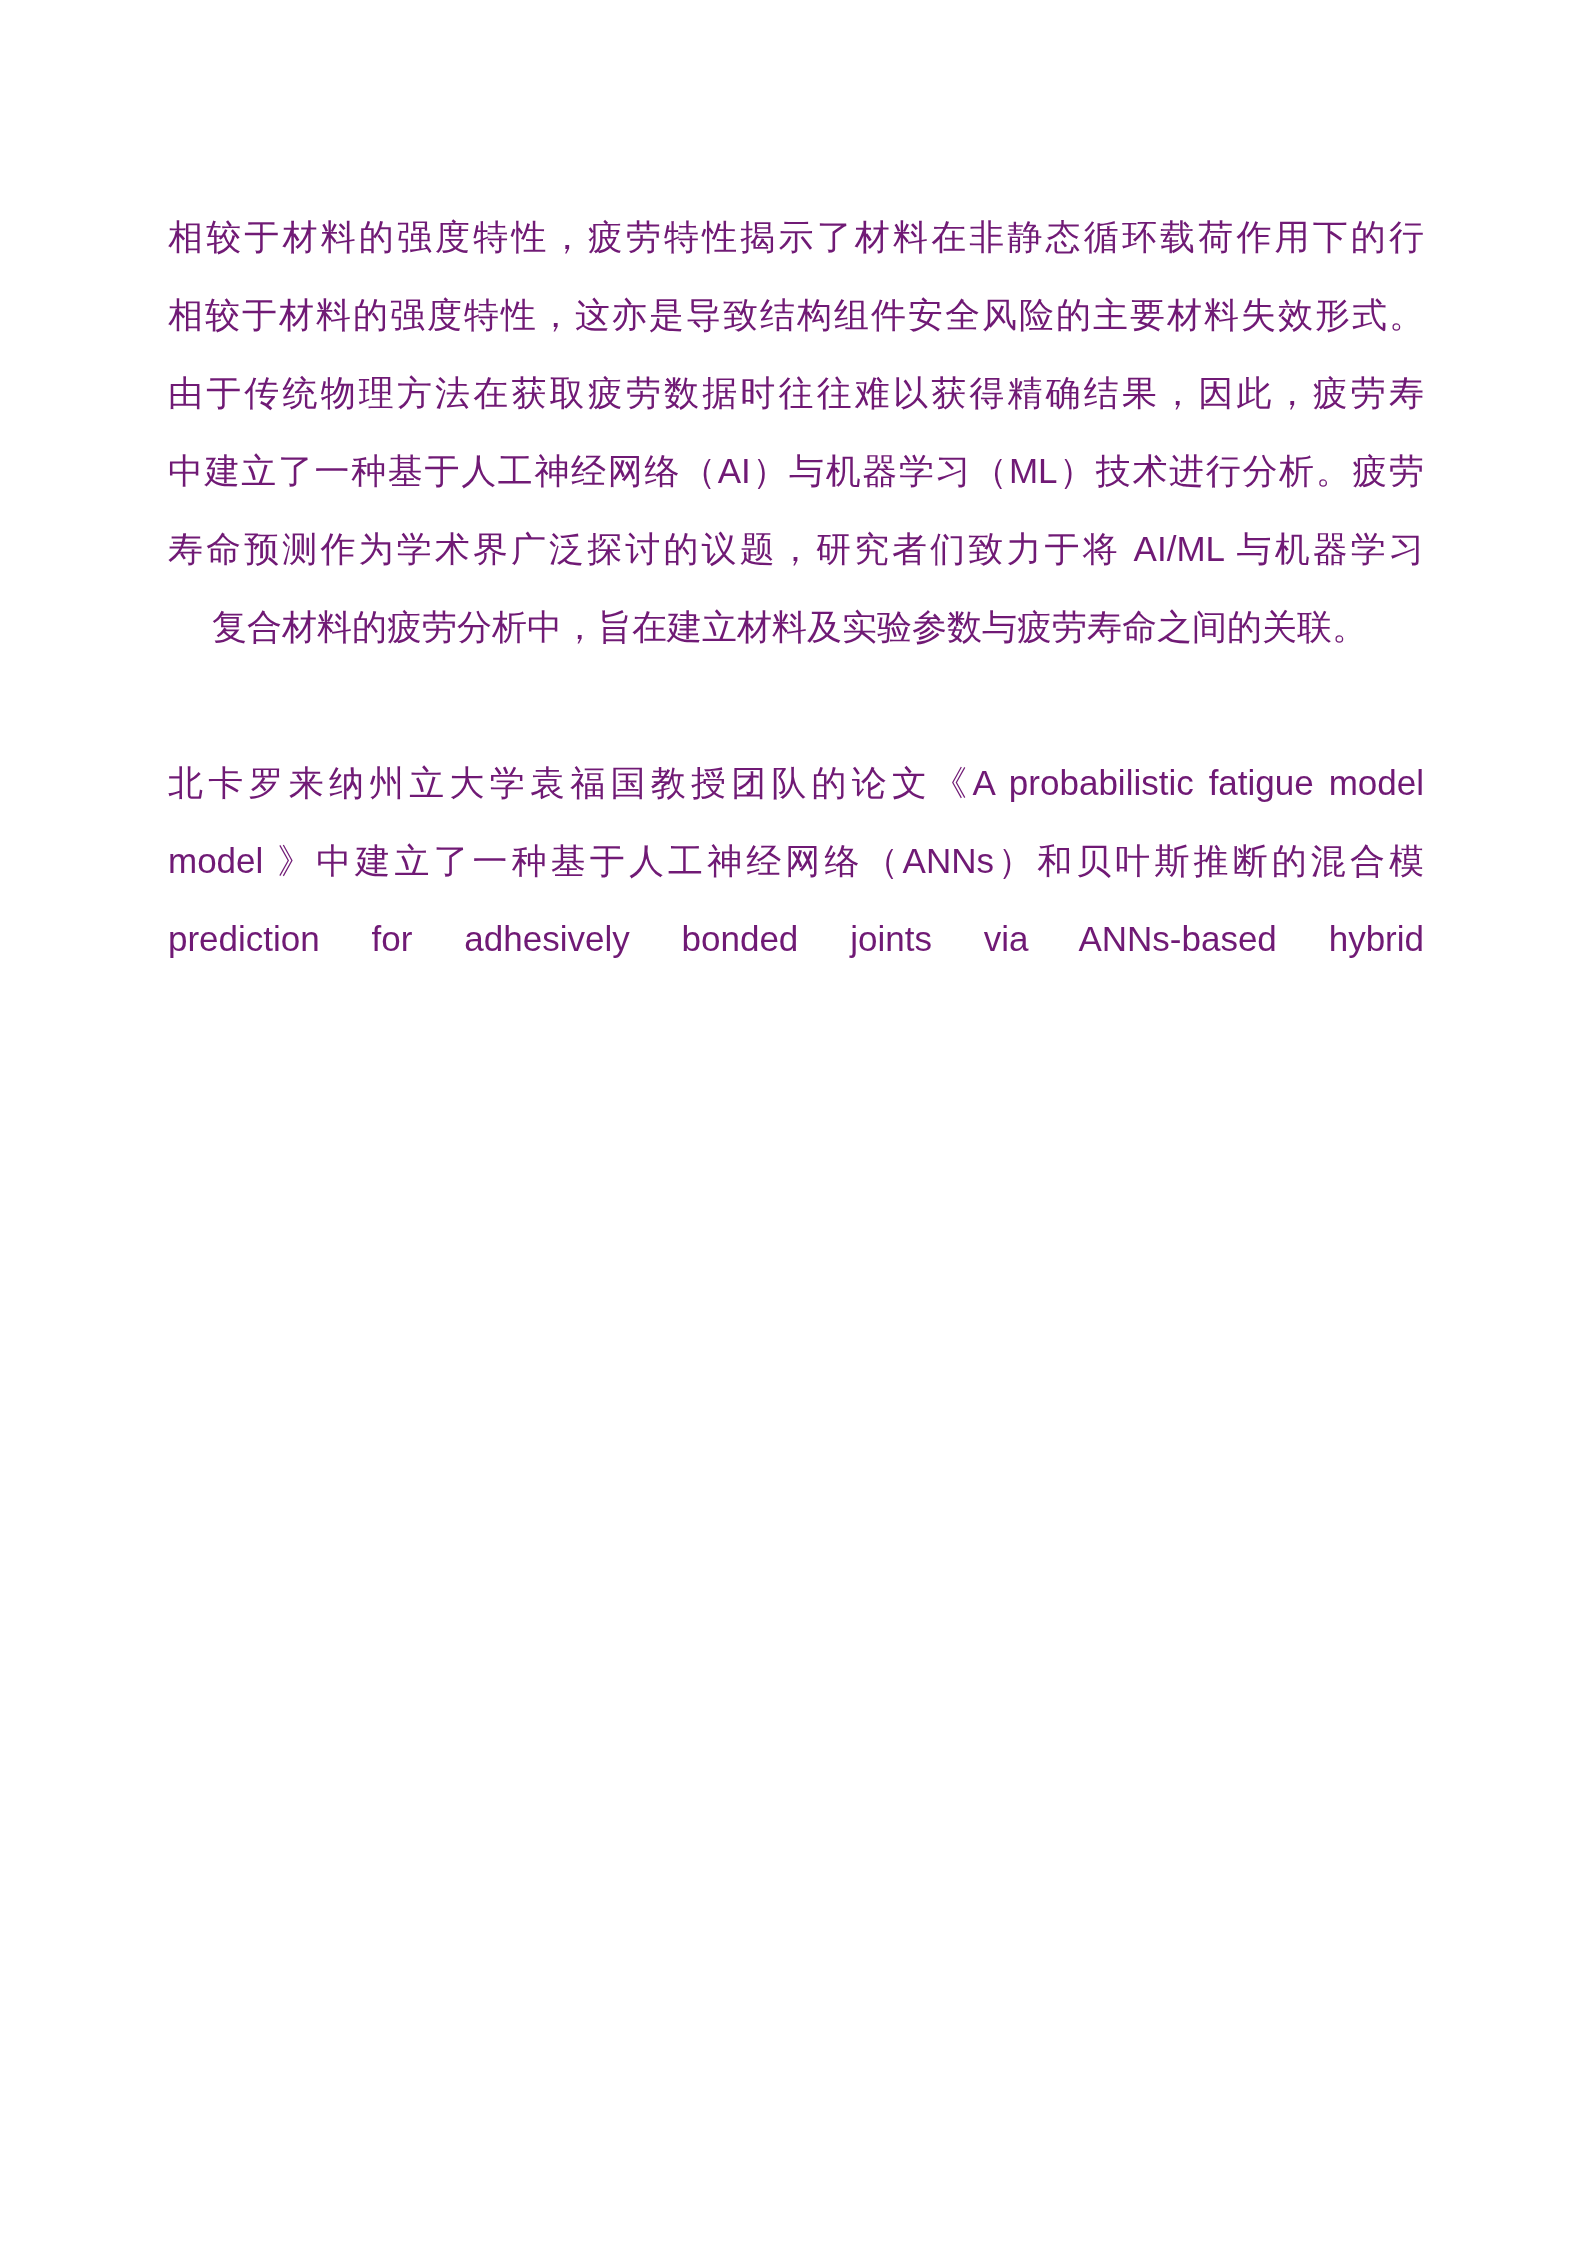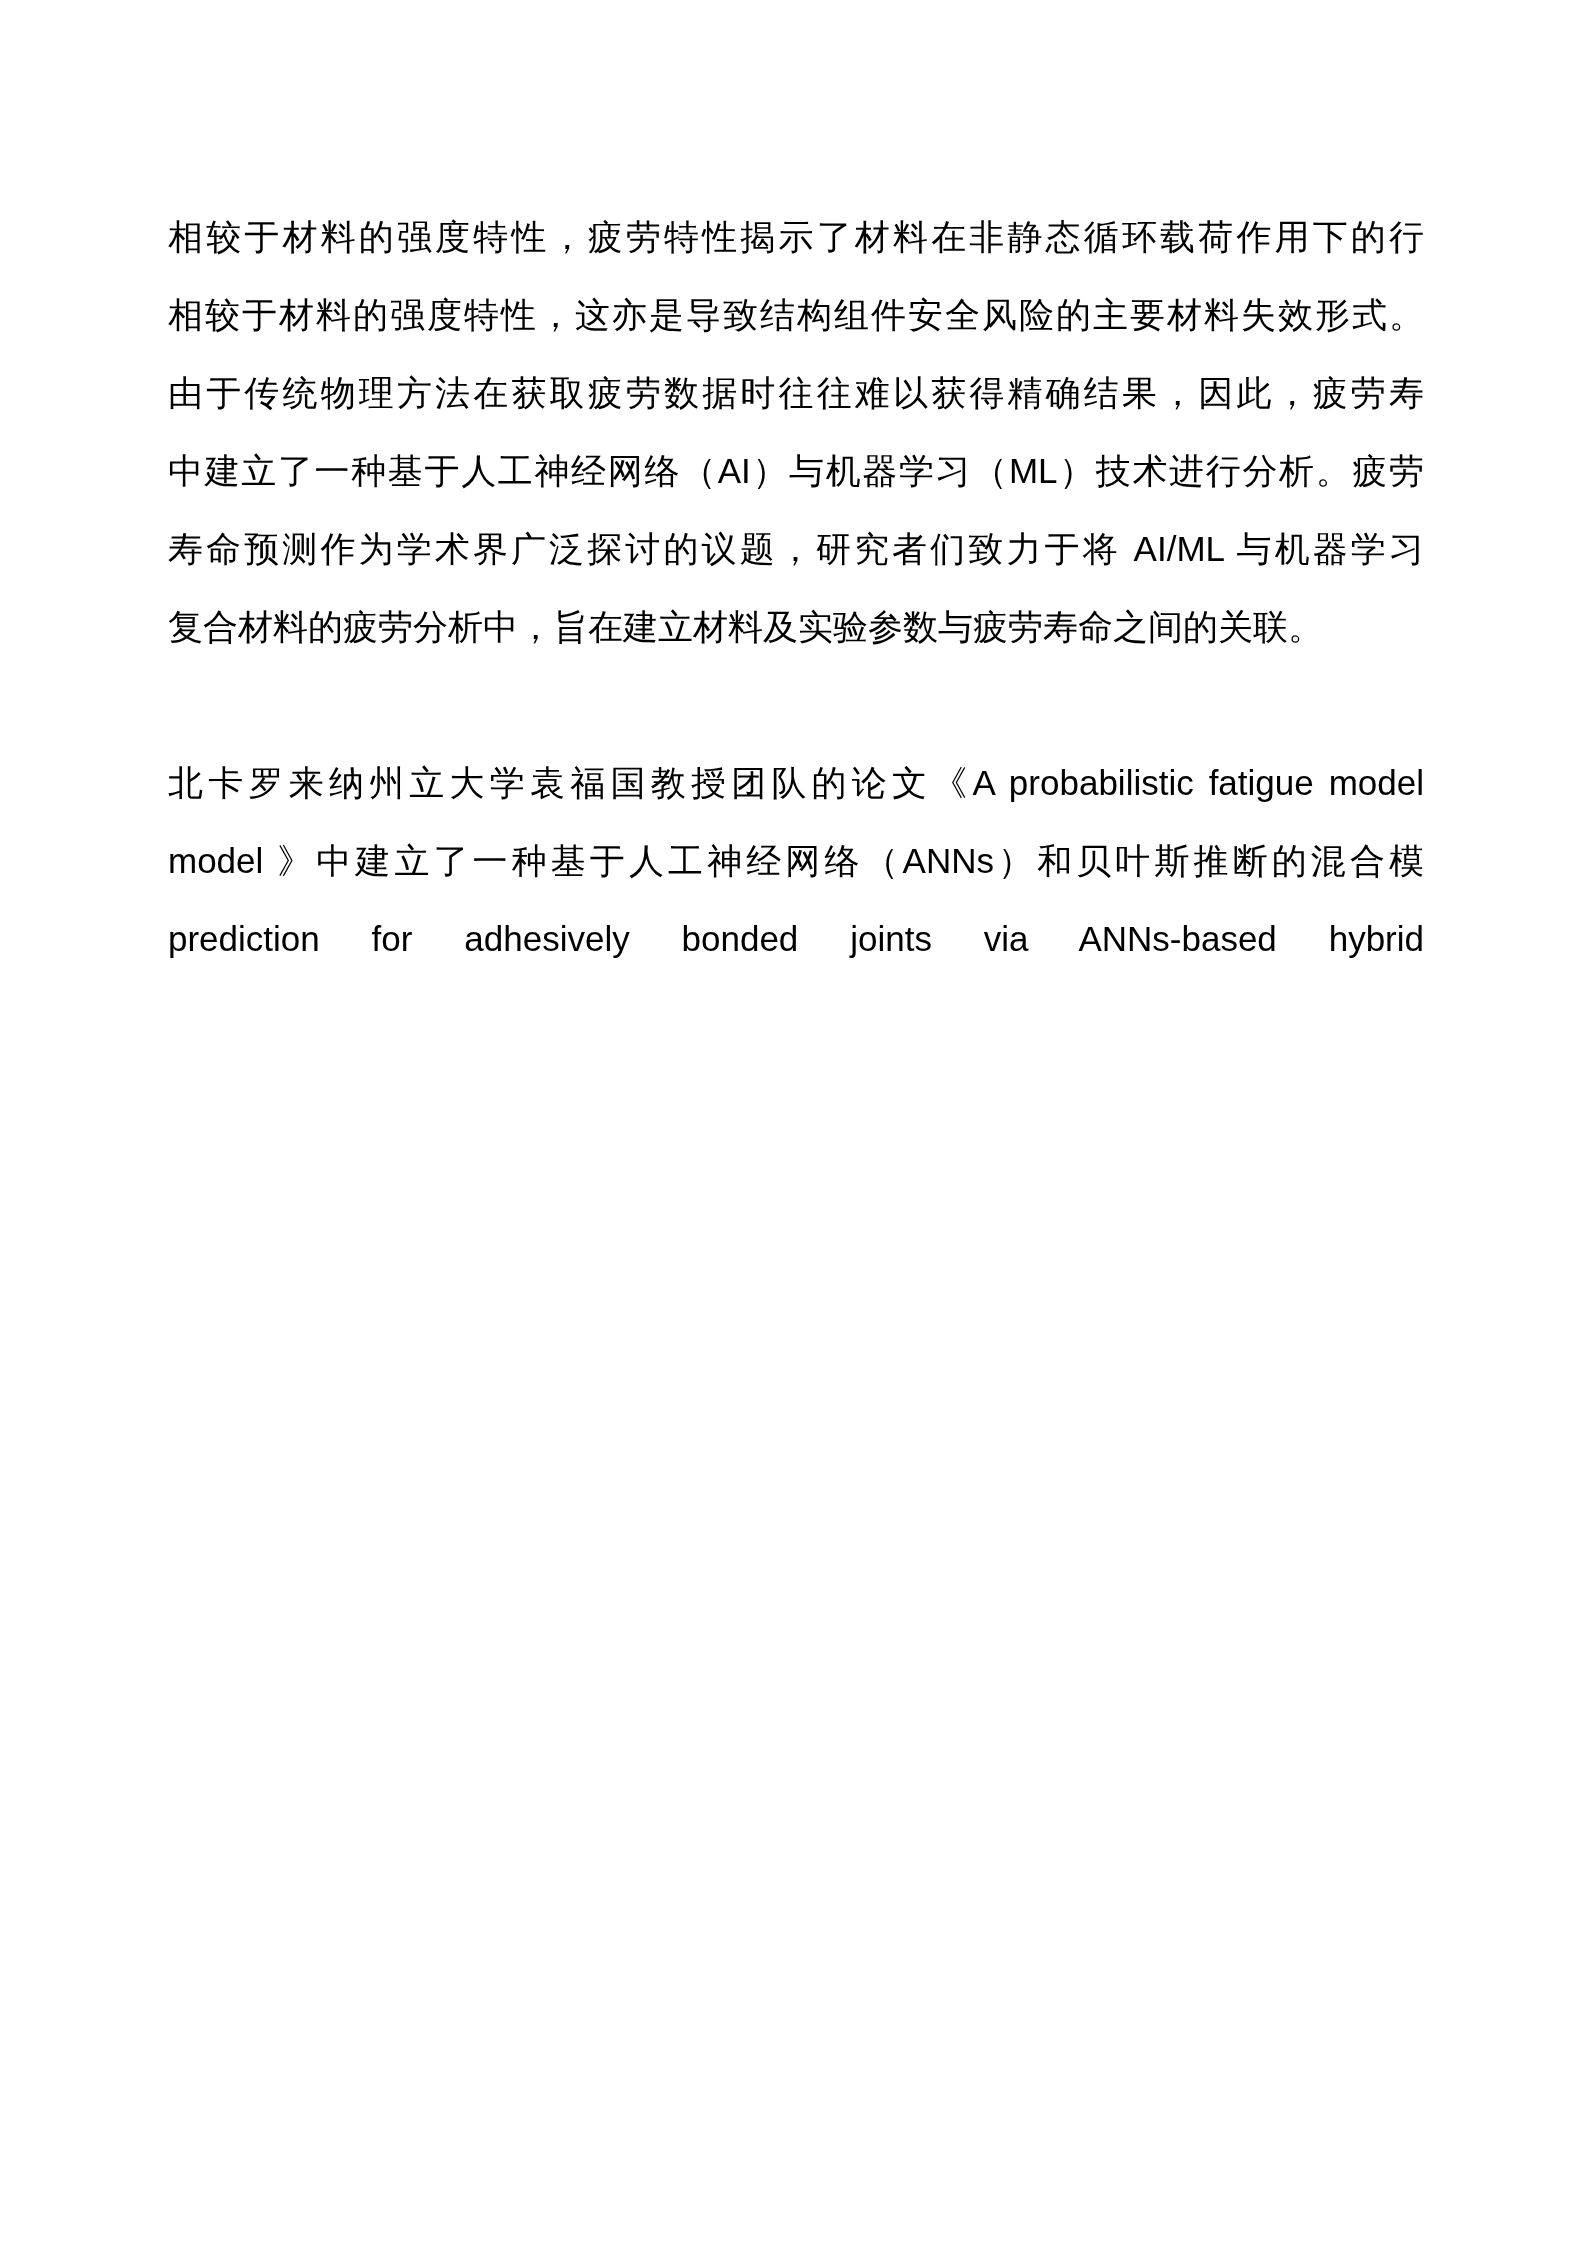--- a/index.html
+++ b/index.html
@@ -6,21 +6,21 @@
     margin: 0;
     padding: 0;
     background: #ffffff;
   }
   .page {
     position: relative;
     width: 1587px;
     height: 2245px;
     background: #ffffff;
     font-family: "Liberation Sans", "DejaVu Sans", sans-serif;
-    color: #000000;
+    color: #701a75;
     overflow: hidden;
   }
   .content {
     position: absolute;
     left: 168px;
     top: 198px;
     width: 1256px;
   }
   .para {
     margin: 0;
@@ -34,20 +34,21 @@
     line-height: 78px;
     height: 78px;
     text-align: justify;
     text-align-last: justify;
     word-break: keep-all;
     overflow: hidden;
   }
   .line.last {
     text-align: center;
     text-align-last: left;
+    margin-left: 44px;
   }
 </style>
 </head>
 <body>
 
 <div class="page">
   <div class="content">
       <div class="para">
         <div class="line">相较于材料的强度特性，疲劳特性揭示了材料在非静态循环载荷作用下的行</div>
         <div class="line">相较于材料的强度特性，这亦是导致结构组件安全风险的主要材料失效形式。</div>

